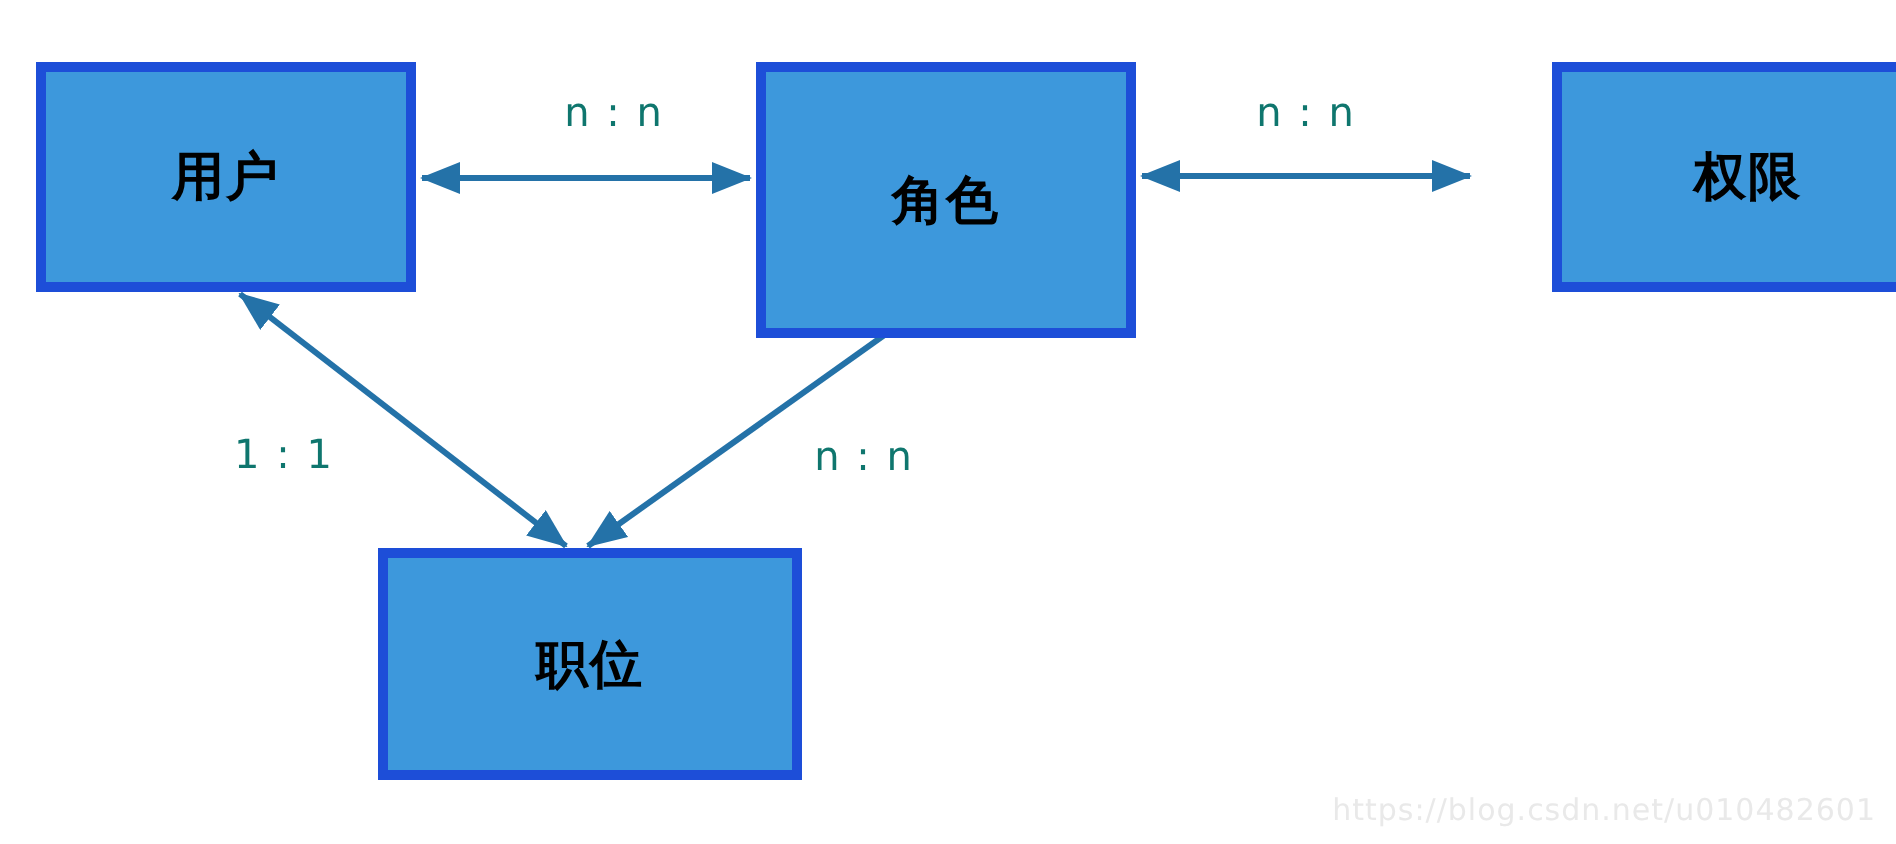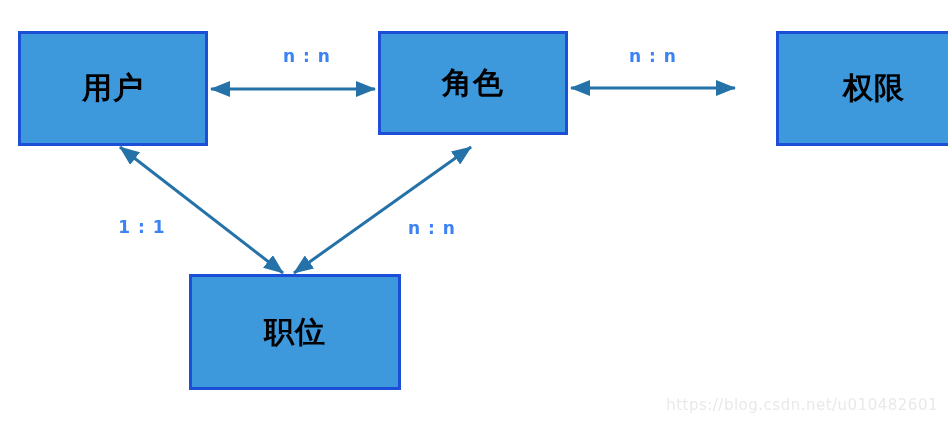--- a/index.html
+++ b/index.html
@@ -18,40 +18,40 @@
   .edges-svg {
     position: absolute;
     left: 0;
     top: 0;
     width: 948px;
     height: 422px;
   }
   .node {
     position: absolute;
     background: #3d98dc;
-    border: 3px solid #1d4ed8;
+    border: 5px solid #1d4ed8;
     box-sizing: border-box;
     display: flex;
     align-items: center;
     justify-content: center;
     color: #000000;
-    font-size: 30px;
+    font-size: 26px;
     font-weight: bold;
     letter-spacing: 1px;
   }
   .node-user       { left: 18px;  top: 31px;  width: 190px; height: 115px; }
-  .node-role       { left: 378px; top: 31px;  width: 190px; height: 104px; }
+  .node-role       { left: 378px; top: 31px;  width: 190px; height: 138px; }
   .node-permission { left: 776px; top: 31px;  width: 196px; height: 115px; }
   .node-position   { left: 189px; top: 274px; width: 212px; height: 116px; }
   .edge-label {
     position: absolute;
     transform: translate(-50%, -50%);
-    color: #3b82f6;
-    font-size: 17px;
-    font-weight: bold;
+    color: #0f766e;
+    font-size: 20px;
+    font-weight: normal;
     white-space: nowrap;
     letter-spacing: 1px;
   }
   .lbl-user-role       { left: 307px; top: 56px; }
   .lbl-role-permission { left: 653px; top: 56px; }
   .lbl-position-user   { left: 142px; top: 227px; }
   .lbl-position-role   { left: 432px; top: 228px; }
   .watermark {
     position: absolute;
     right: 10px;

